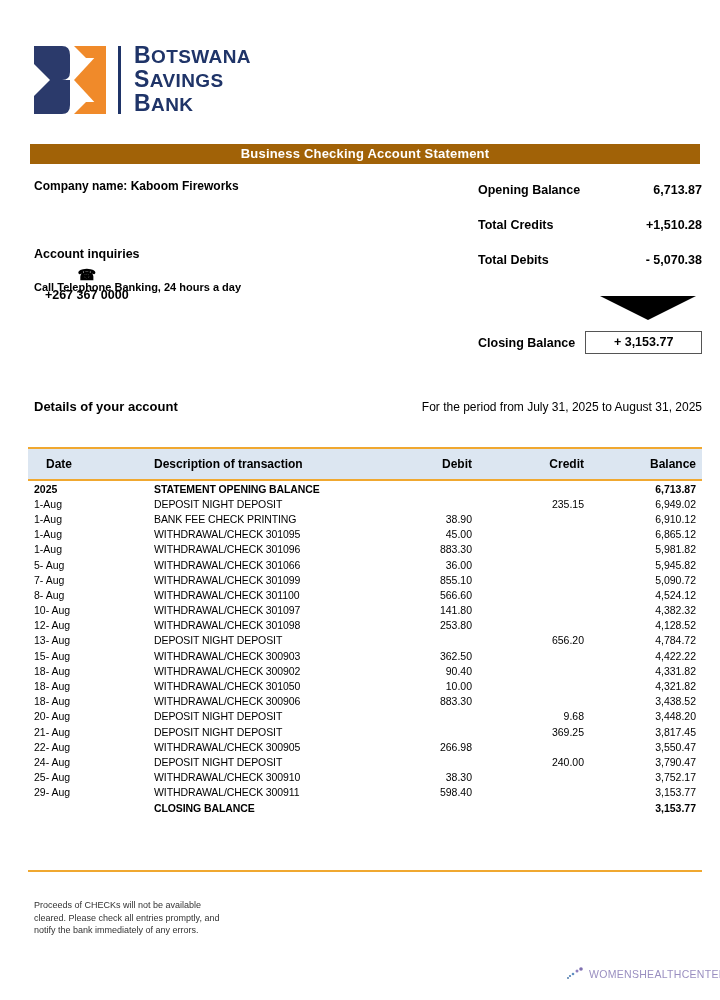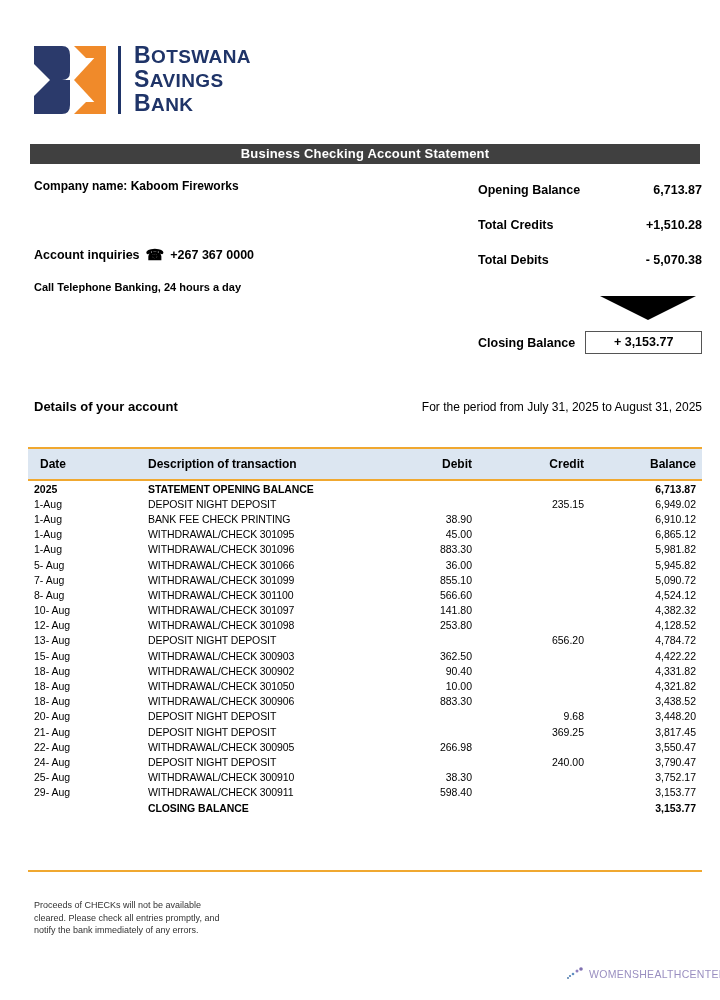--- a/index.html
+++ b/index.html
@@ -48,21 +48,21 @@
   #logo-wordmark div { text-transform: uppercase; }
   #logo-wordmark div:first-letter { font-size: 23px; }
 
   
   #title-bar {
     position: absolute;
     left: 30px;
     top: 144px;
     width: 670px;
     height: 20px;
-    background: #404040;
+    background: #a16207;
     color: #ffffff;
     font-size: 13px;
     font-weight: bold;
     text-align: center;
     line-height: 20px;
     letter-spacing: 0.2px;
   }
 
   
   #company-info {
@@ -75,20 +75,21 @@
   }
   #inquiries-line {
     position: absolute;
     left: 34px;
     top: 247px;
     font-size: 12.5px;
     font-weight: bold;
     display: flex;
     align-items: center;
     gap: 6px;
+    flex-direction: column;
   }
   #phone-icon { font-size: 15px; line-height: 1; }
   #banking-hours {
     position: absolute;
     left: 34px;
     top: 281px;
     font-size: 11px;
     font-weight: bold;
   }
 
@@ -171,21 +172,21 @@
     table-layout: fixed;
   }
   #txn-table thead th {
     background: #dce6f1;
     font-size: 12px;
     font-weight: bold;
     padding: 8px 0 8px 0;
     border-top: 2px solid #f0a830;
     border-bottom: 2px solid #f0a830;
   }
-  #txn-table th.c-date   { text-align: left;  padding-left: 12px; width: 88px; }
+  #txn-table th.c-date   { text-align: left;  padding-left: 18px; width: 88px; }
   #txn-table th.c-desc   { text-align: left;  padding-left: 20px; }
   #txn-table th.c-debit  { text-align: right; padding-right: 16px; width: 96px; }
   #txn-table th.c-credit { text-align: right; padding-right: 16px; width: 96px; }
   #txn-table th.c-bal    { text-align: right; padding-right: 6px;  width: 96px; }
 
   #txn-table tbody td {
     font-size: 10.5px;
     padding: 1.6px 0;
     white-space: nowrap;
   }

